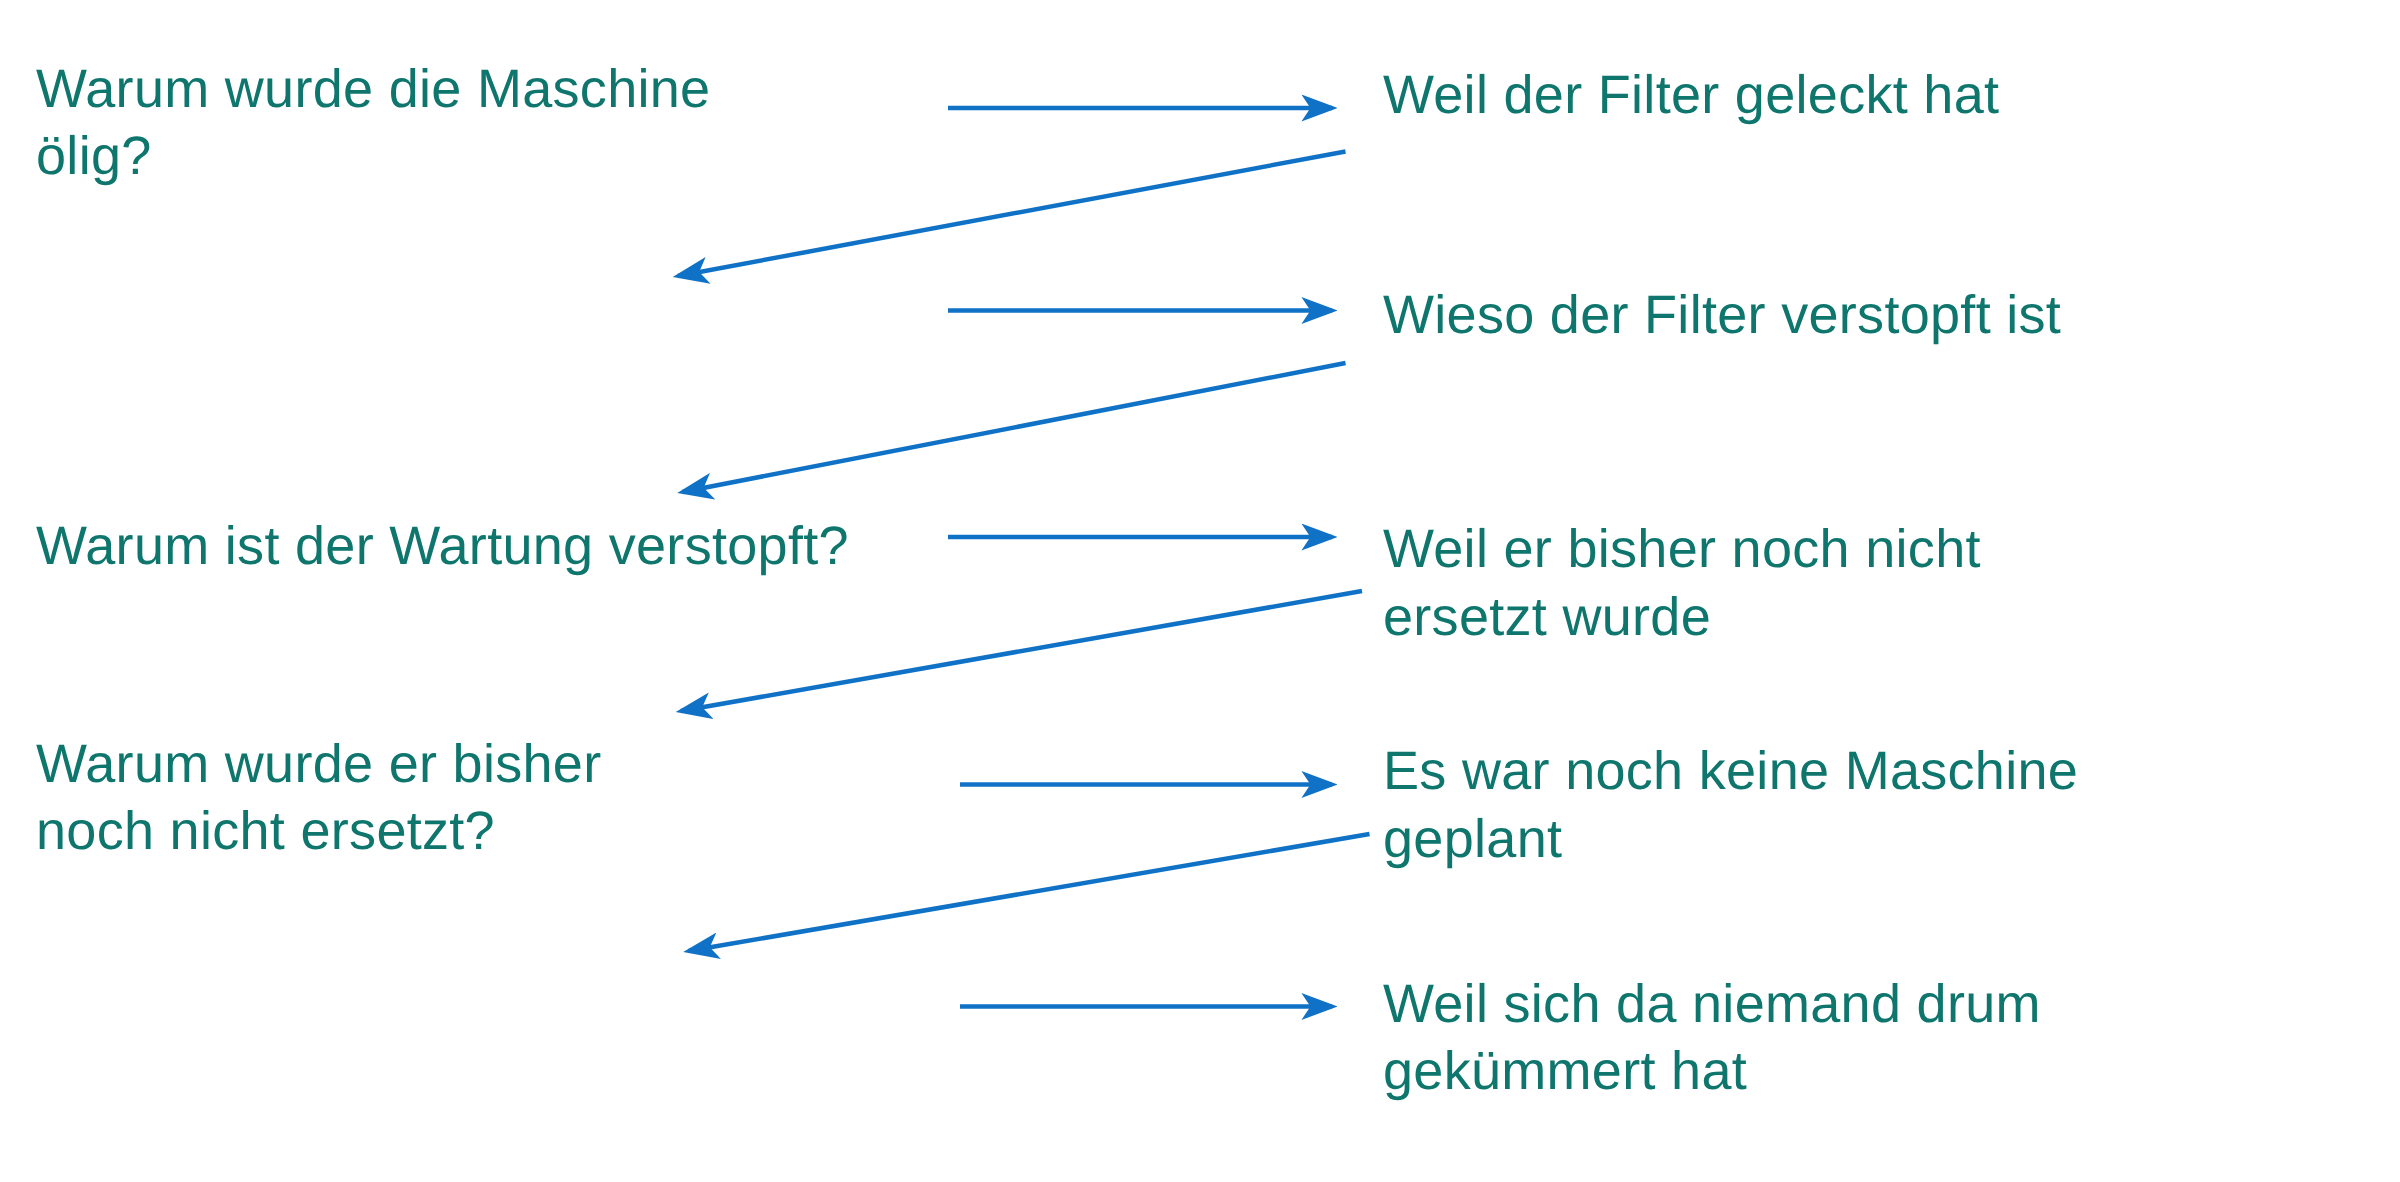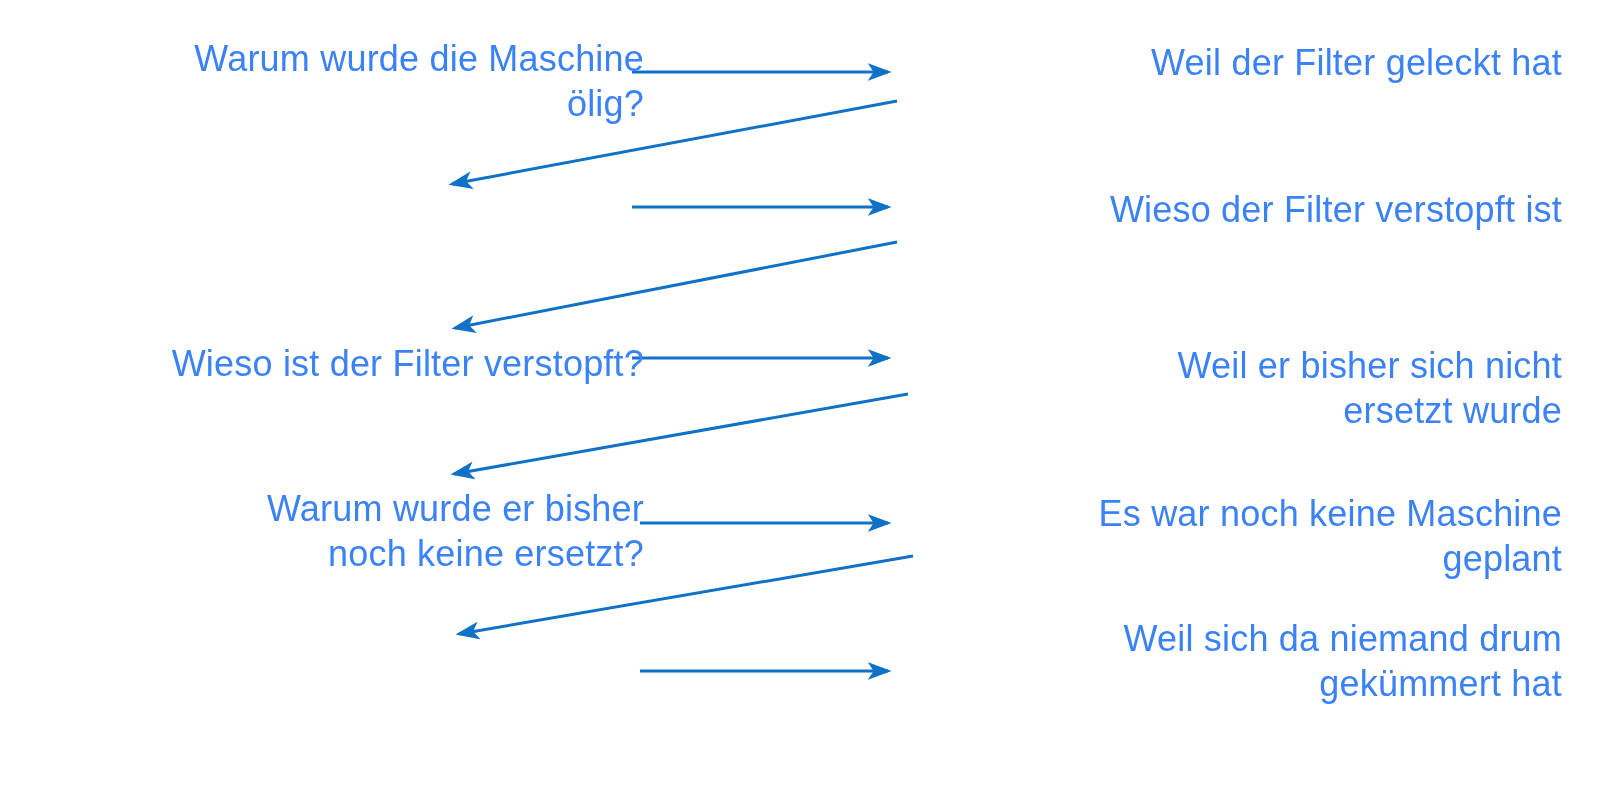--- a/index.html
+++ b/index.html
@@ -12,37 +12,36 @@
     width: 1600px;
     height: 788px;
     background: #ffffff;
     overflow: hidden;
     font-family: "Liberation Sans", sans-serif;
   }
   .txt {
     position: absolute;
     font-size: 36px;
     line-height: 45px;
-    color: #3b82f6;
+    color: #0f766e;
     white-space: pre-line;
     letter-spacing: 0.2px;
-    text-align: right;
   }
   .q { left: 24px; width: 620px; }
   .a { left: 922px; width: 640px; }
   .q1 { top: 36px; }
   .q2 { top: 187px; }
   .q3 { top: 341px; }
   .q4 { top: 486px; }
   .q5 { top: 646px; }
   .a1 { top: 40px; }
   .a2 { top: 187px; }
   .a3 { top: 343px; }
   .a4 { top: 491px; }
-  .a5 { top: 616px; }
+  .a5 { top: 646px; }
   svg.arrows {
     position: absolute;
     top: 0; left: 0;
     width: 1600px;
     height: 788px;
   }
   svg.arrows line {
     stroke-width: 3;
     fill: none;
   }
@@ -66,26 +65,26 @@
     <line x1="640" y1="671" x2="888" y2="671" marker-end="url(#arrowhead)" stroke="#0f72c6"></line>
 
     <line x1="897" y1="101" x2="452" y2="184" marker-end="url(#arrowhead)" stroke="#0f72c6"></line>
     <line x1="897" y1="242" x2="455" y2="328" marker-end="url(#arrowhead)" stroke="#0f72c6"></line>
     <line x1="908" y1="394" x2="454" y2="474" marker-end="url(#arrowhead)" stroke="#0f72c6"></line>
     <line x1="913" y1="556" x2="459" y2="634" marker-end="url(#arrowhead)" stroke="#0f72c6"></line>
   </svg>
 
   <div class="txt q q1">Warum wurde die Maschine
 ölig?</div>
-  <div class="txt q q3">Wieso ist der Filter verstopft?</div>
+  <div class="txt q q3">Warum ist der Wartung verstopft?</div>
   <div class="txt q q4">Warum wurde er bisher
-noch keine ersetzt?</div>
+noch nicht ersetzt?</div>
 
   <div class="txt a a1">Weil der Filter geleckt hat</div>
   <div class="txt a a2">Wieso der Filter verstopft ist</div>
-  <div class="txt a a3">Weil er bisher sich nicht
+  <div class="txt a a3">Weil er bisher noch nicht
 ersetzt wurde</div>
   <div class="txt a a4">Es war noch keine Maschine
 geplant</div>
   <div class="txt a a5">Weil sich da niemand drum
 gekümmert hat</div>
 
 </div>
 
 </body></html>

